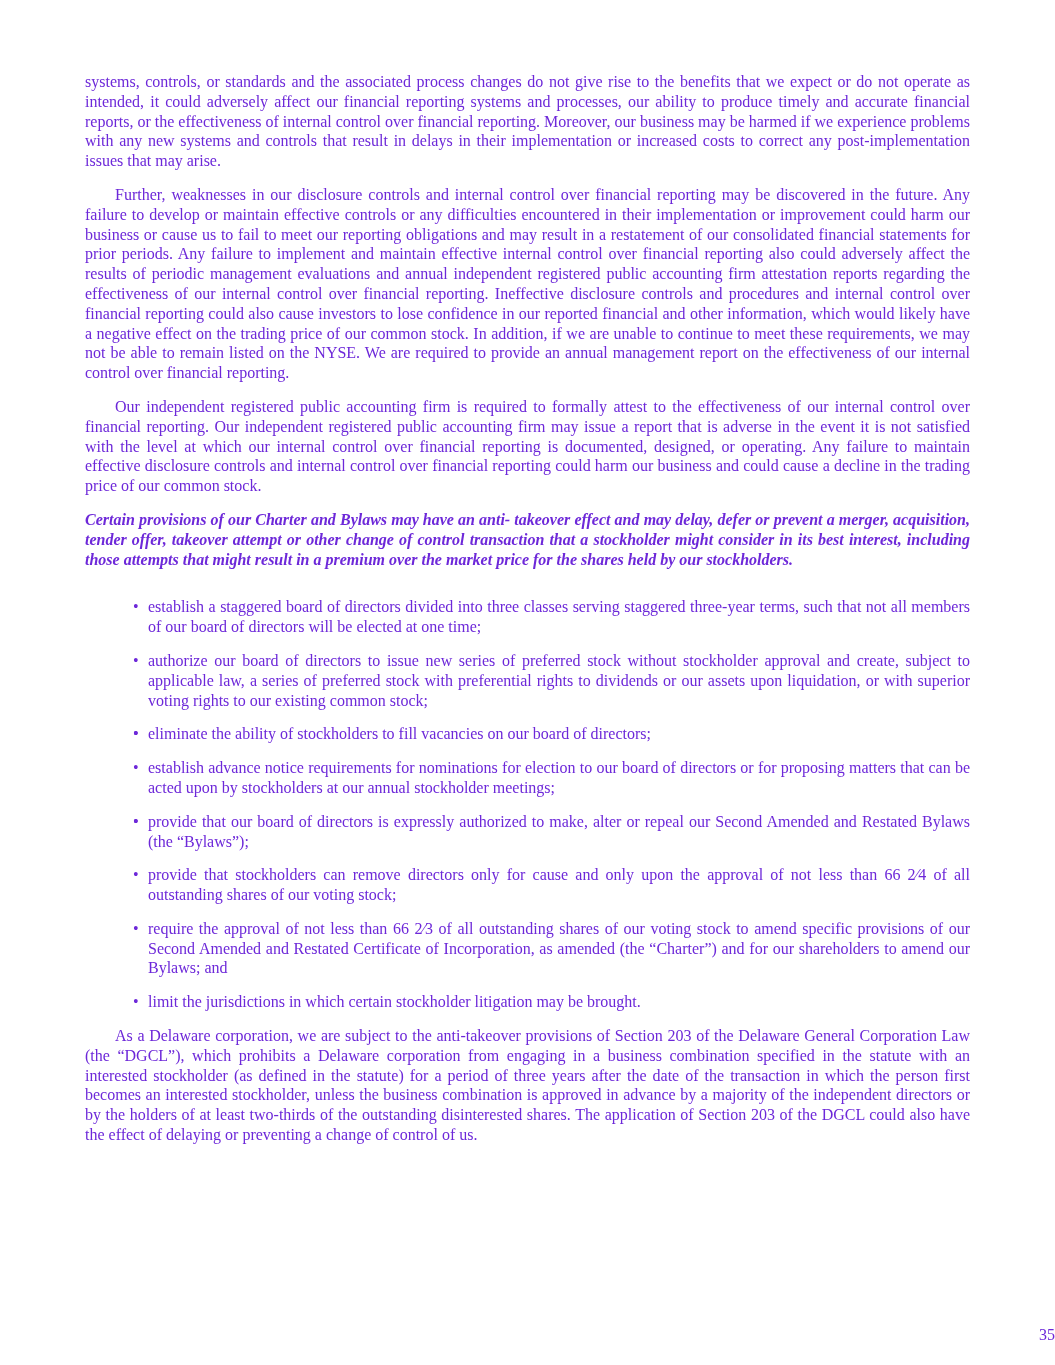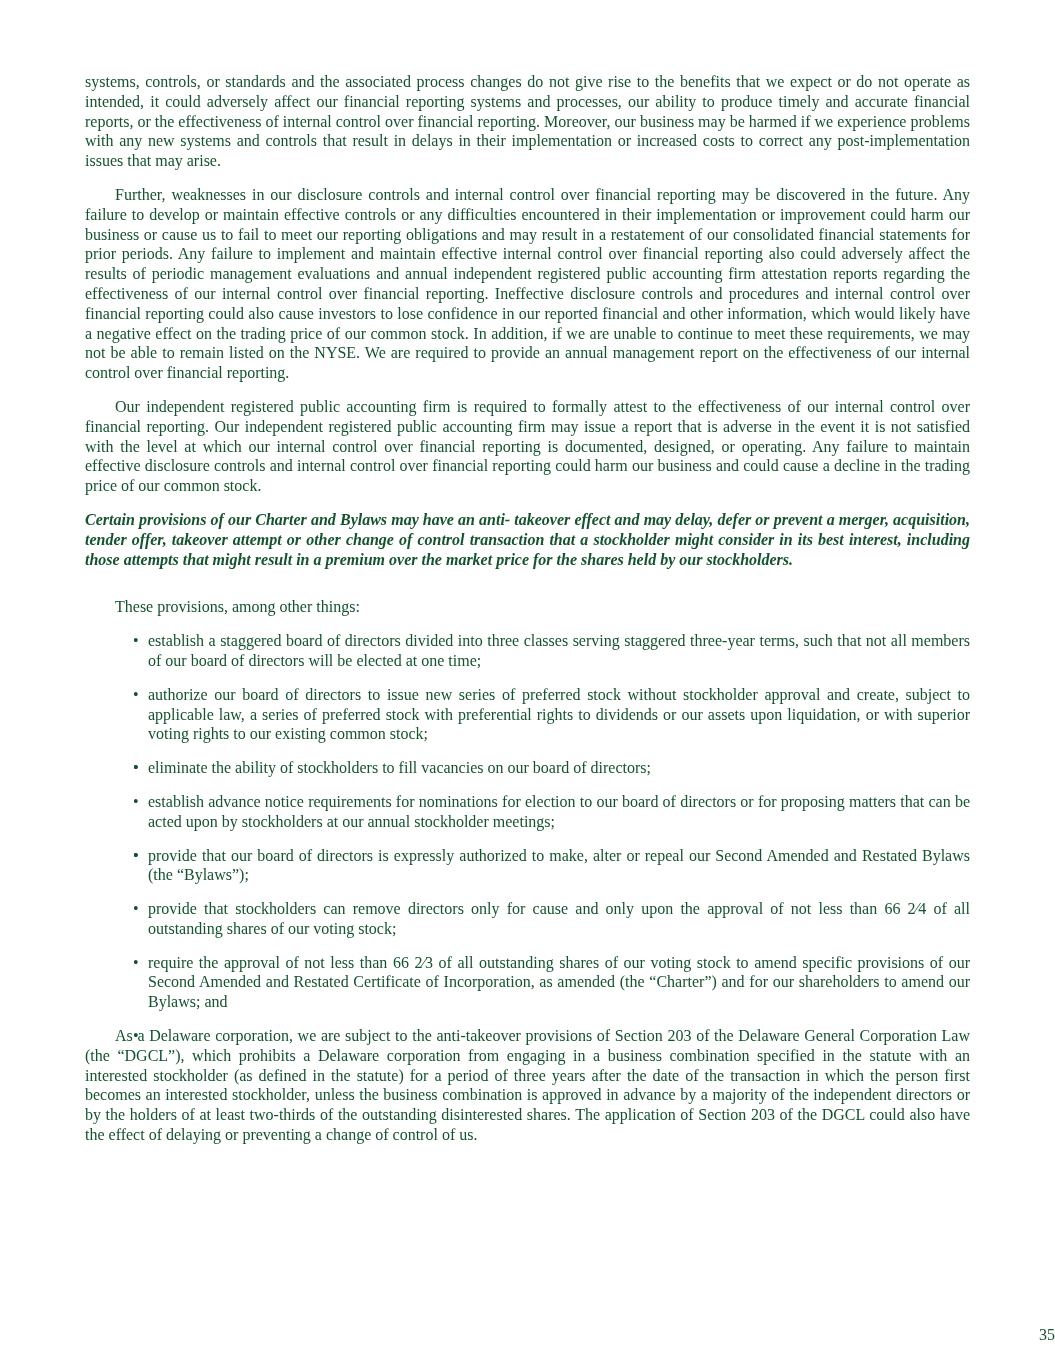--- a/index.html
+++ b/index.html
@@ -3,21 +3,21 @@
 <meta charset="utf-8">
 <style>
   html, body { margin: 0; padding: 0; background: #ffffff; }
   .page {
     width: 1055px;
     height: 1365px;
     position: relative;
     box-sizing: border-box;
     padding: 72px 85px 0 85px;
     background: #ffffff;
-    color: #14532d;
+    color: #6d28d9;
     font-family: "Liberation Serif", serif;
     font-size: 16px;
     line-height: 19.8px;
   }
   p.body-para {
     margin: 0 0 14px 0;
     text-align: justify;
   }
   p.indent { text-indent: 30px; }
   p.heading {
@@ -56,21 +56,20 @@
 <div class="page">
 
   <p class="body-para">systems, controls, or standards and the associated process changes do not give rise to the benefits that we expect or do not operate as intended, it could adversely affect our financial reporting systems and processes, our ability to produce timely and accurate financial reports, or the effectiveness of internal control over financial reporting. Moreover, our business may be harmed if we experience problems with any new systems and controls that result in delays in their implementation or increased costs to correct any post-implementation issues that may arise.</p>
 
   <p class="body-para indent">Further, weaknesses in our disclosure controls and internal control over financial reporting may be discovered in the future. Any failure to develop or maintain effective controls or any difficulties encountered in their implementation or improvement could harm our business or cause us to fail to meet our reporting obligations and may result in a restatement of our consolidated financial statements for prior periods. Any failure to implement and maintain effective internal control over financial reporting also could adversely affect the results of periodic management evaluations and annual independent registered public accounting firm attestation reports regarding the effectiveness of our internal control over financial reporting. Ineffective disclosure controls and procedures and internal control over financial reporting could also cause investors to lose confidence in our reported financial and other information, which would likely have a negative effect on the trading price of our common stock. In addition, if we are unable to continue to meet these requirements, we may not be able to remain listed on the NYSE. We are required to provide an annual management report on the effectiveness of our internal control over financial reporting.</p>
 
   <p class="body-para indent">Our independent registered public accounting firm is required to formally attest to the effectiveness of our internal control over financial reporting. Our independent registered public accounting firm may issue a report that is adverse in the event it is not satisfied with the level at which our internal control over financial reporting is documented, designed, or operating. Any failure to maintain effective disclosure controls and internal control over financial reporting could harm our business and could cause a decline in the trading price of our common stock.</p>
 
   <p class="heading">Certain provisions of our Charter and Bylaws may have an anti- takeover effect and may delay, defer or prevent a merger, acquisition, tender offer, takeover attempt or other change of control transaction that a stockholder might consider in its best interest, including those attempts that might result in a premium over the market price for the shares held by our stockholders.</p>
 
-  <p class="body-para indent">These provisions, among other things:</p>
 
   <ul class="bullet-list">
     <li>
       <span class="bullet-marker">•</span>
       <span>establish a staggered board of directors divided into three classes serving staggered three-year terms, such that not all members of our board of directors will be elected at one time;</span>
     </li>
     <li>
       <span class="bullet-marker">•</span>
       <span>authorize our board of directors to issue new series of preferred stock without stockholder approval and create, subject to applicable law, a series of preferred stock with preferential rights to dividends or our assets upon liquidation, or with superior voting rights to our existing common stock;</span>
     </li>
@@ -95,20 +94,21 @@
     <li>
       <span class="bullet-marker">•</span>
       <span>provide that stockholders can remove directors only for cause and only upon the approval of not less than 66 2⁄4 of all outstanding shares of our voting stock;</span>
     </li>
     <li>
       <span class="bullet-marker">•</span>
       <span>require the approval of not less than 66 2⁄3 of all outstanding shares of our voting stock to amend specific provisions of our Second Amended and Restated Certificate of Incorporation, as amended (the “Charter”) and for our shareholders to amend our Bylaws; and</span>
     </li>
     <li>
       <span class="bullet-marker">•</span>
+      <span>limit the jurisdictions in which certain stockholder litigation may be brought.</span>
     </li>
   </ul>
 
   <p class="body-para indent">As a Delaware corporation, we are subject to the anti-takeover provisions of Section 203 of the Delaware General Corporation Law (the “DGCL”), which prohibits a Delaware corporation from engaging in a business combination specified in the statute with an interested stockholder (as defined in the statute) for a period of three years after the date of the transaction in which the person first becomes an interested stockholder, unless the business combination is approved in advance by a majority of the independent directors or by the holders of at least two-thirds of the outstanding disinterested shares. The application of Section 203 of the DGCL could also have the effect of delaying or preventing a change of control of us.</p>
 
   <div class="page-number">35</div>
 
 </div>
 
 </body></html>

